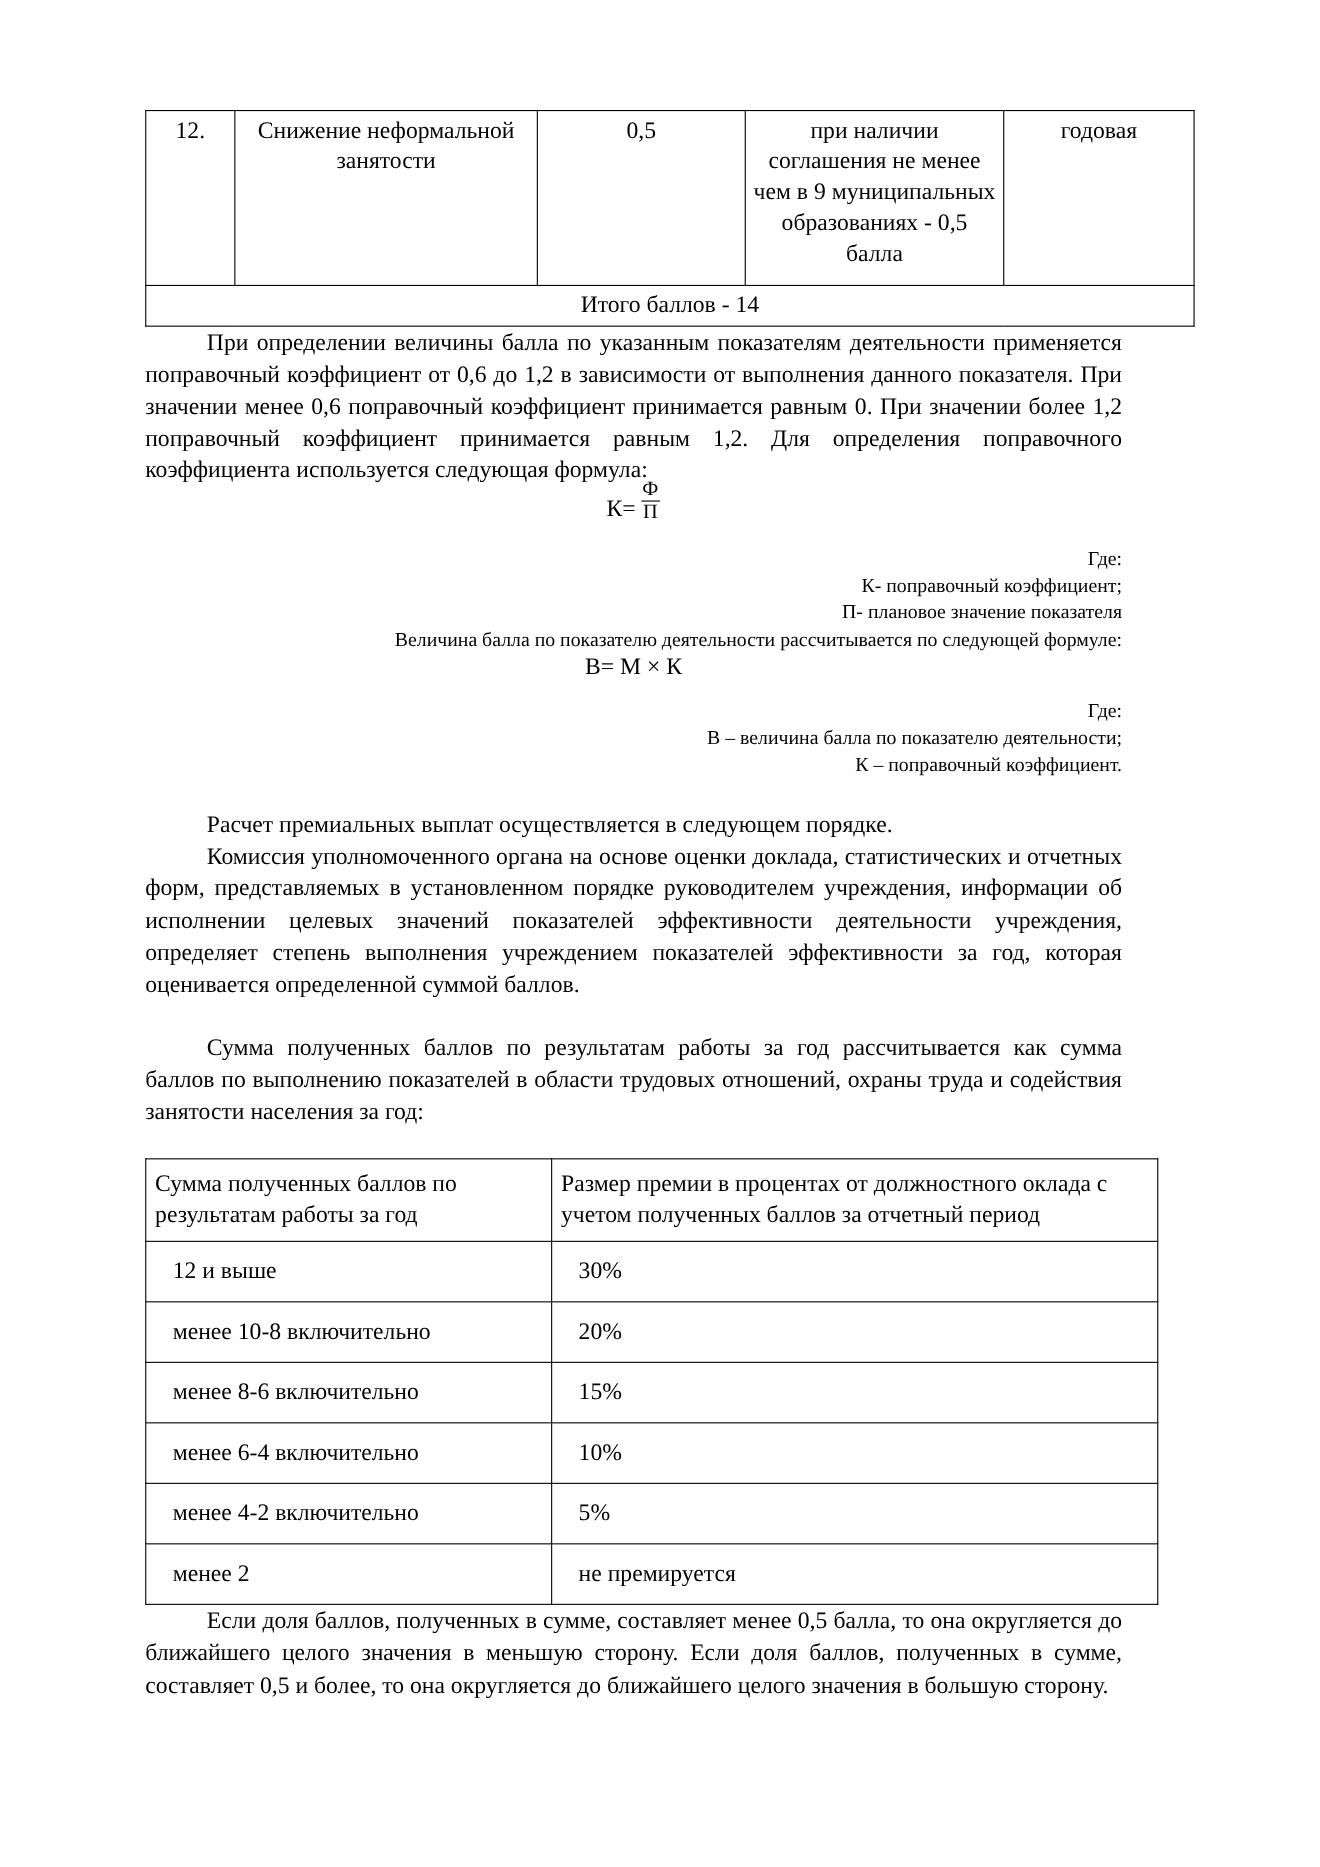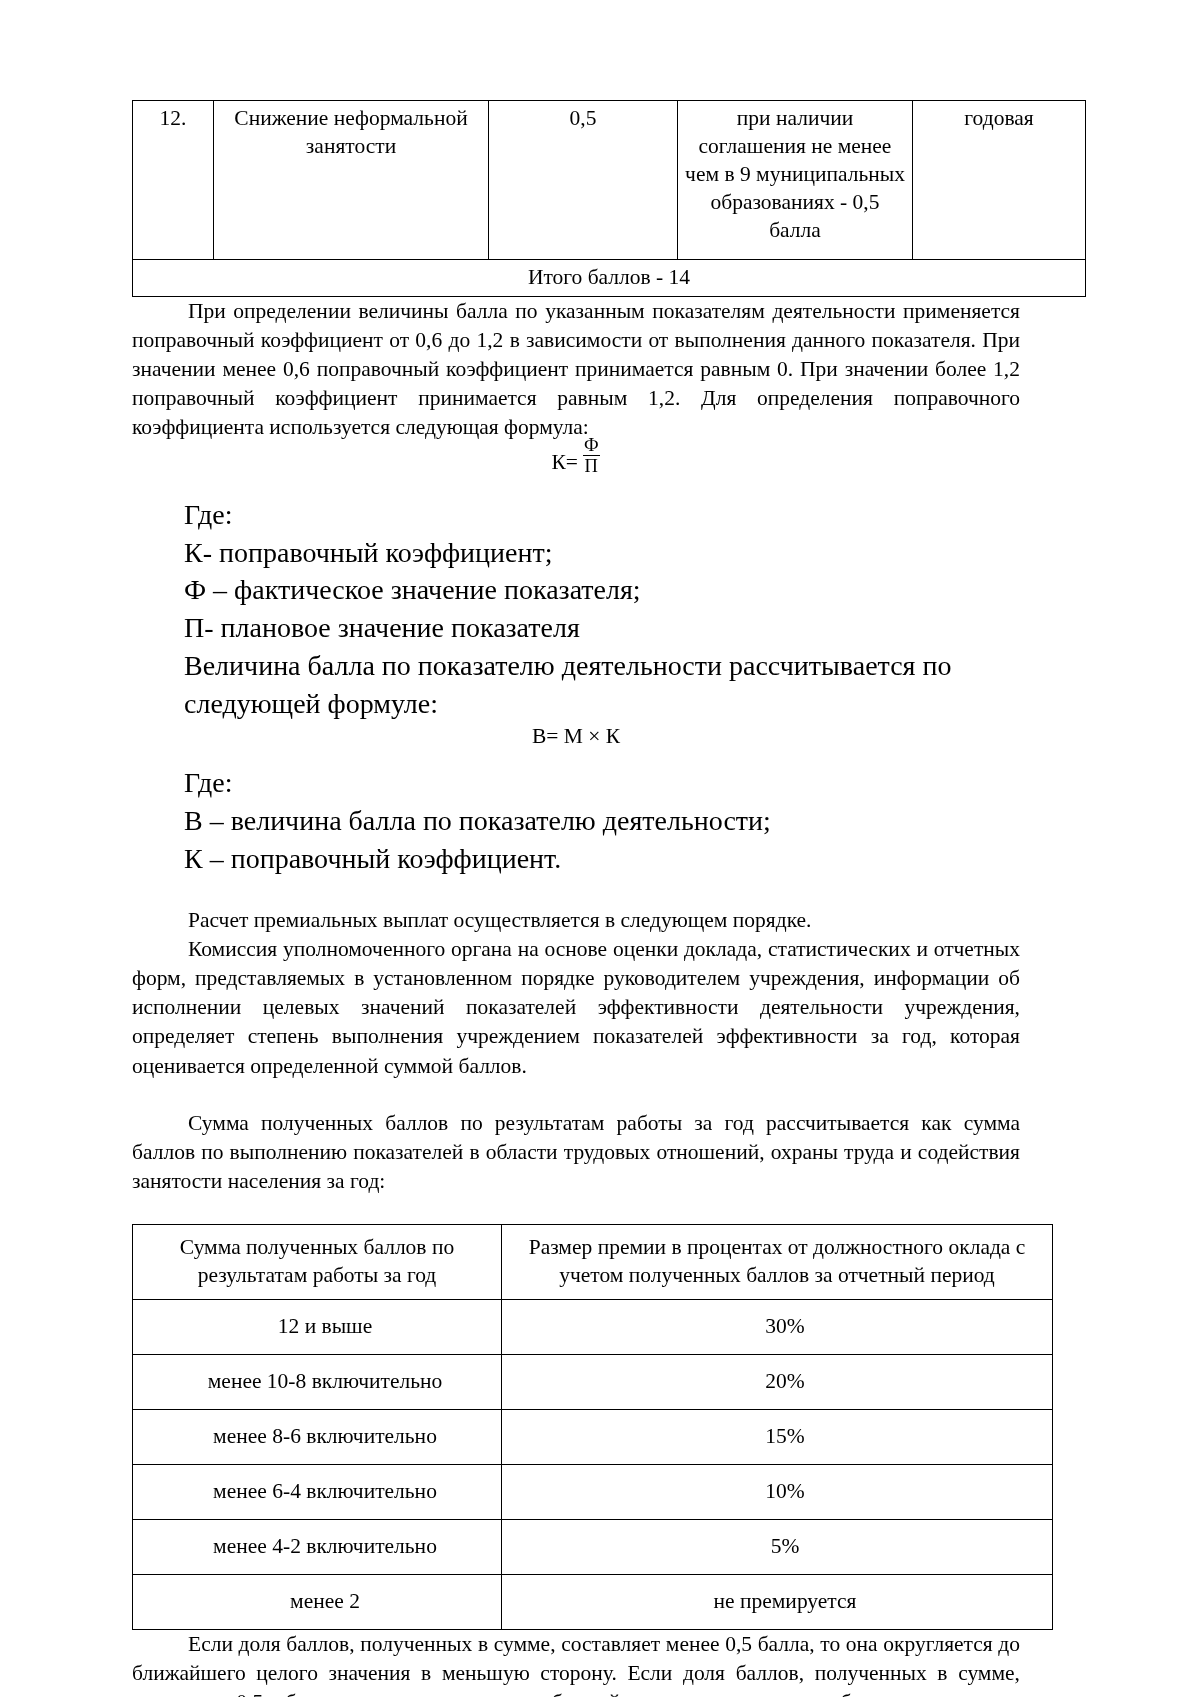--- a/index.html
+++ b/index.html
@@ -57,23 +57,23 @@
     line-height: 1.355;
     text-align: justify;
     text-indent: 56px;
     hyphens: none;
   }
   p.para.last-left {
     text-align-last: left;
   }
   p.plain {
     margin: 0;
-    font-size: 28px;
+    font-size: 18px;
     line-height: 1.355;
-    text-align: left;
+    text-align: right;
     text-indent: 0;
     padding-left: 52px;
   }
   .gap-sm { height: 13px; }
   .gap-md { height: 28px; }
 
   
   .formula-row {
     display: flex;
     justify-content: center;
@@ -108,21 +108,21 @@
   table.grade-table {
     border-collapse: collapse;
     width: 100%;
     table-layout: fixed;
     margin: 0;
   }
   table.grade-table td {
     border: 1.5px solid #000;
     font-size: 21.5px;
     line-height: 1.3;
-    text-align: center;
+    text-align: left;
     vertical-align: middle;
     padding: 6px 8px;
   }
   table.grade-table td.g-left  { width: 352px; }
   table.grade-table td.g-right { width: 534px; }
   table.grade-table tr.head td { height: 62px; }
   table.grade-table tr.body td { height: 42px; padding-left: 24px; }
 </style>
 </head>
 <body>
@@ -154,21 +154,20 @@
           <span class="num">Ф</span>
           <span class="den">П</span>
         </span>
       </span>
     </div>
 
     <div class="gap-sm"></div>
 
     <p class="plain">Где:</p>
     <p class="plain">К- поправочный коэффициент;</p>
-    <p class="plain">Ф – фактическое значение показателя;</p>
     <p class="plain">П- плановое значение показателя</p>
     <p class="plain">Величина балла по показателю деятельности рассчитывается по следующей формуле:</p>
 
     <div class="formula-simple">В= М  × К</div>
 
     <div class="gap-sm"></div>
 
     <p class="plain">Где:</p>
     <p class="plain">В – величина балла по показателю деятельности;</p>
     <p class="plain">К – поправочный коэффициент.</p>

